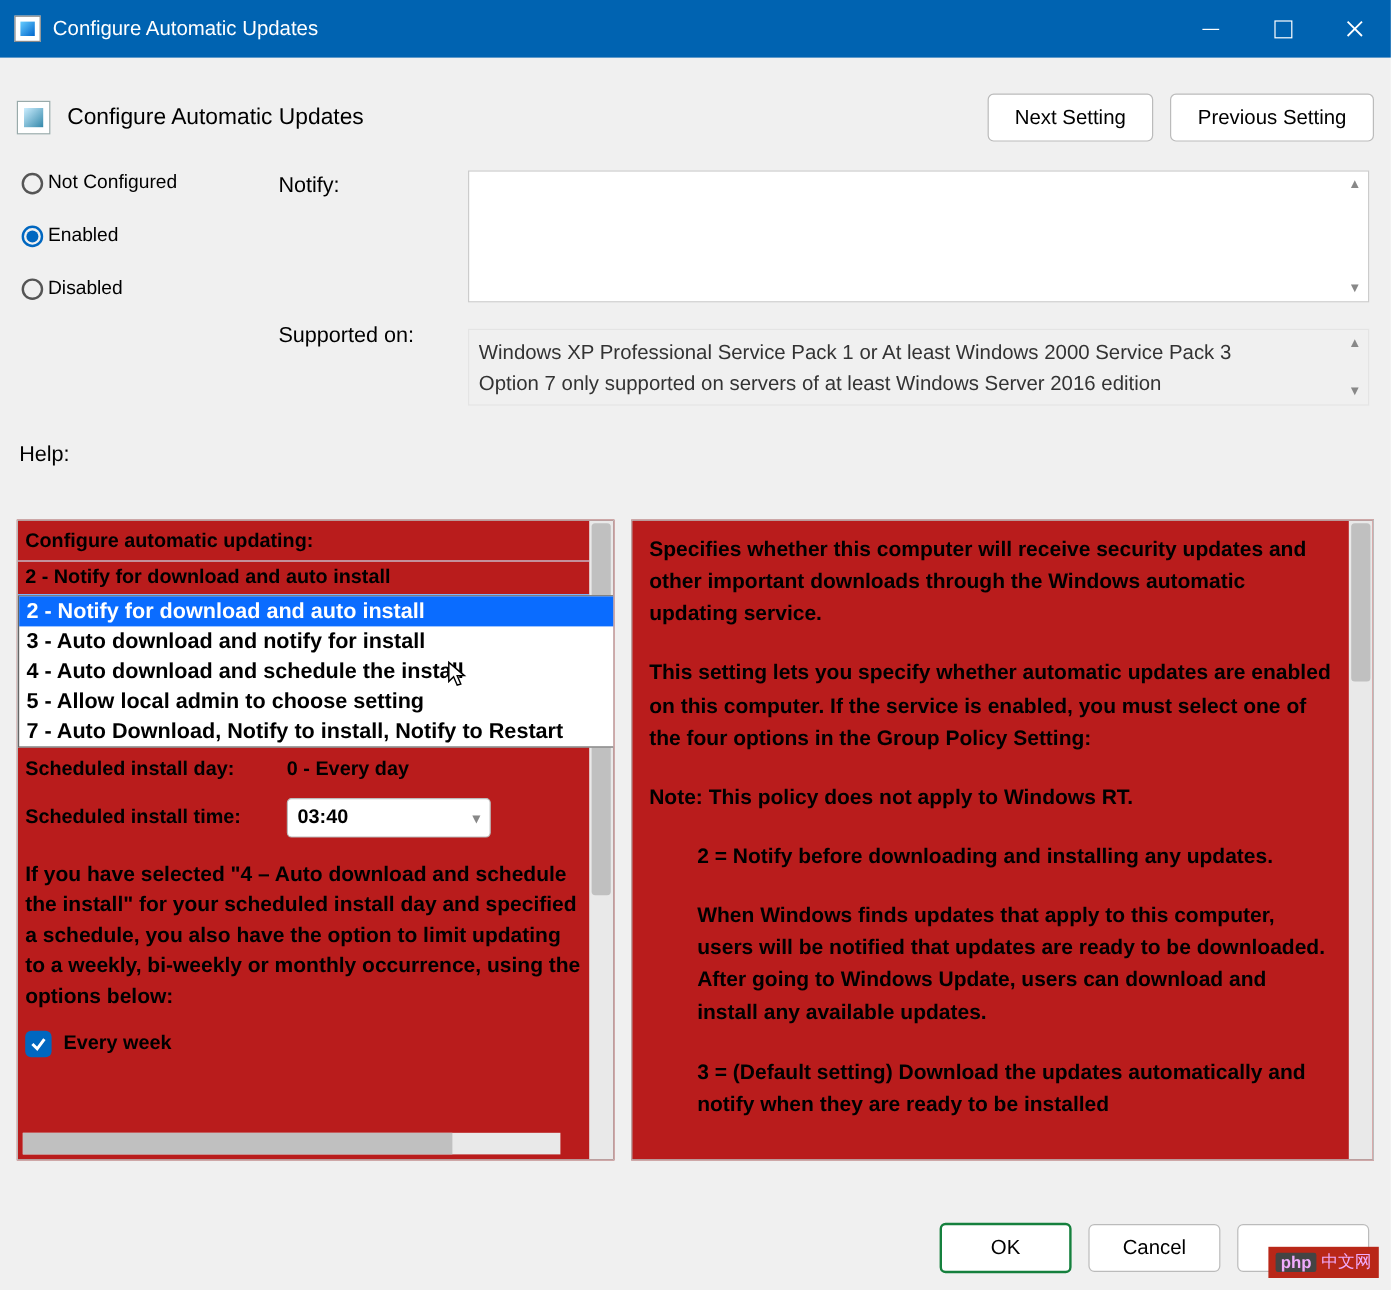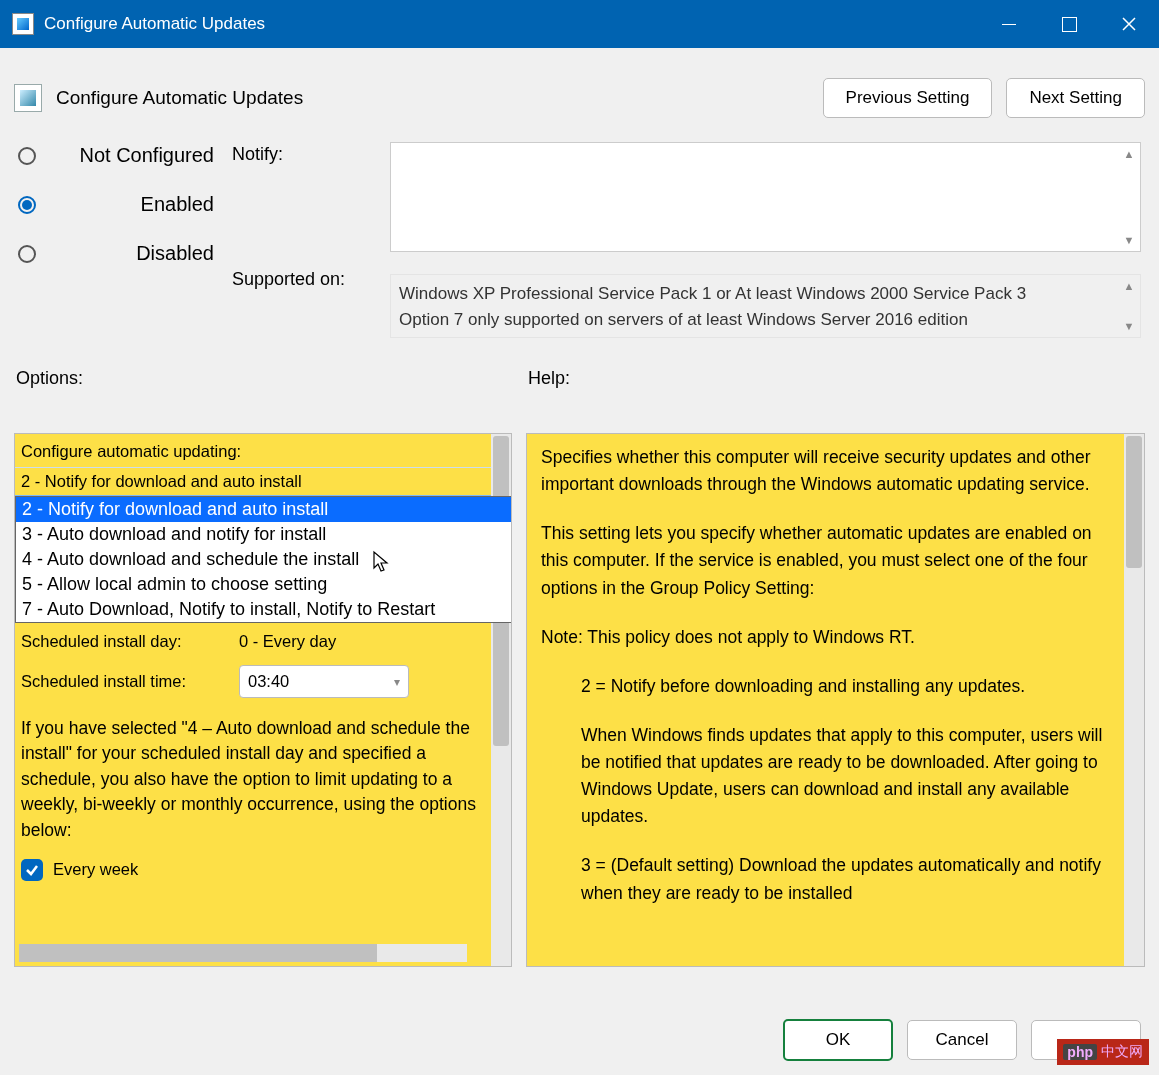--- a/index.html
+++ b/index.html
@@ -19,38 +19,38 @@
   .content { padding: 10px 14px 0 14px; }
   .header-row { display:flex; align-items:center; margin: 20px 0 24px 0; gap:14px; }
   .header-row .gp-icon { width:28px; height:28px; background:#fff; border:1px solid #9aa; position:relative; }
   .header-row .gp-icon::after{content:"";position:absolute;inset:5px;background:linear-gradient(135deg,#cef,#38a);}
   .page-title { font-size: 19px; }
   .spacer { flex:1; }
   .btn { background:#fff; border:1px solid #bbb; border-radius:5px; padding:9px 22px; font-size:17px; cursor:pointer; }
   .btn.primary { border:2px solid #15803d; }
   .upper-grid { display:flex; gap:18px; padding-right:4px; }
   .radio-col { width: 200px; padding-top: 2px; }
-  .radio-opt { display:flex; align-items:center; gap:4px; margin: 16px 0 26px 4px; font-size:20px;justify-content:space-between; }
+  .radio-opt { display:flex; align-items:center; gap:4px; margin: 16px 0 26px 4px; font-size:16px; }
   .radio-opt:first-child { margin-top: 0; }
   .radio { width:18px; height:18px; border:2px solid #555; border-radius:50%; display:flex; align-items:center; justify-content:center; }
   .radio.selected { border-color:#0067c0; }
   .radio.selected::after { content:""; width:10px; height:10px; background:#0067c0; border-radius:50%; }
   .label-col { width: 140px; }
   .label-col .lbl { font-size:18px; margin-top:2px; }
   .label-col .lbl2 { margin-top: 104px; }
   .fields-col { flex:1; display:flex; flex-direction:column; gap:22px; }
   .textarea-wrap { position:relative; height:110px; background:#fff; border:1px solid #ccc; }
   .scroll-arrow { position:absolute; right:2px; width:18px; height:18px; display:flex; align-items:center; justify-content:center; color:#888; font-size:11px; }
   .scroll-arrow.top { top:2px; } .scroll-arrow.bot { bottom:2px; }
   .supported-box { position:relative; background:#f0f0f0; border:1px solid #e4e4e4; padding:6px 26px 6px 8px; height:64px; font-size:17px; line-height:1.5; color:#333; }
   .section-labels { display:flex; gap: 0; margin-top: 30px; padding: 0 2px; }
   .section-labels .slbl { font-size:18px; }
   .left-sl { width: 512px; }
   .panes { display:flex; gap:14px; margin-top: 44px; }
-  .pane { border:1px solid #bbb; background:#fde047; height: 534px; position:relative; overflow:hidden; }
+  .pane { border:1px solid #bbb; background:#b91c1c; height: 534px; position:relative; overflow:hidden;font-weight:bold; }
   .pane.left { width: 498px; display:flex; }
   .pane.right { flex:1; }
   .left-inner { flex:1; position:relative; }
   .opt-title { padding: 8px 6px 6px 6px; }
   .sel-display-wrap { position:relative; }
   .sel-display { padding: 4px 6px 4px 6px; border-bottom:1px solid #7ab7ff; border-top:1px solid #cde; }
   .dropdown { position:absolute; top: 100%; left:0; width: 532px; background:#fff; border:1px solid #666; z-index: 5; font-size:18px; }
   .dd-item { padding: 2px 6px; white-space: nowrap; }
   .dd-item.hl { background:#0a6cff; color:#fff; }
   .below-dd { padding: 0 6px; margin-top: 136px; } 
@@ -95,22 +95,22 @@
       </div>
     </div>
   </div>
 
   <div class="content">
 
     <div class="header-row">
       <div class="gp-icon"></div>
       <div class="page-title">Configure Automatic Updates</div>
       <div class="spacer"></div>
+      <button class="btn">Next Setting</button>
       <button class="btn">Previous Setting</button>
-      <button class="btn">Next Setting</button>
     </div>
 
     <div class="upper-grid">
       <div class="radio-col">
         <div class="radio-opt">
           <span class="radio"></span>
           <span>Not Configured</span>
         </div>
         <div class="radio-opt">
           <span class="radio selected"></span>
@@ -135,21 +135,20 @@
         <div class="supported-box">
           <div>Windows XP Professional Service Pack 1 or At least Windows 2000 Service Pack 3</div>
           <div>Option 7 only supported on servers of at least Windows Server 2016 edition</div>
           <span class="scroll-arrow top">▲</span>
           <span class="scroll-arrow bot">▼</span>
         </div>
       </div>
     </div>
 
     <div class="section-labels">
-      <div class="slbl left-sl">Options:</div>
       <div class="slbl">Help:</div>
     </div>
 
     <div class="panes">
       <div class="pane left">
         <div class="left-inner">
           <div class="opt-title">Configure automatic updating:</div>
 
           <div class="sel-display-wrap">
             <div class="sel-display">2 - Notify for download and auto install</div>

